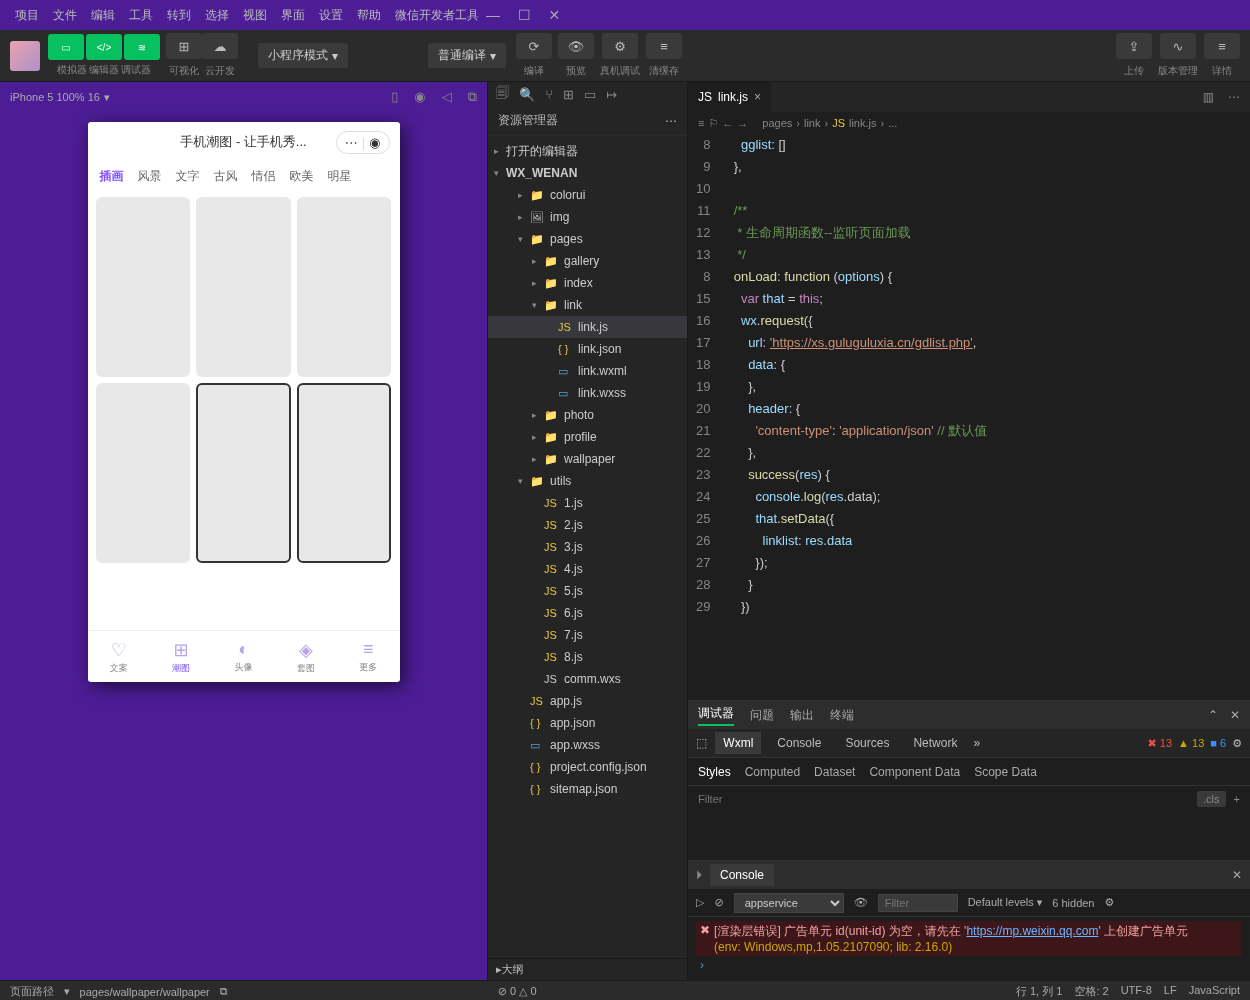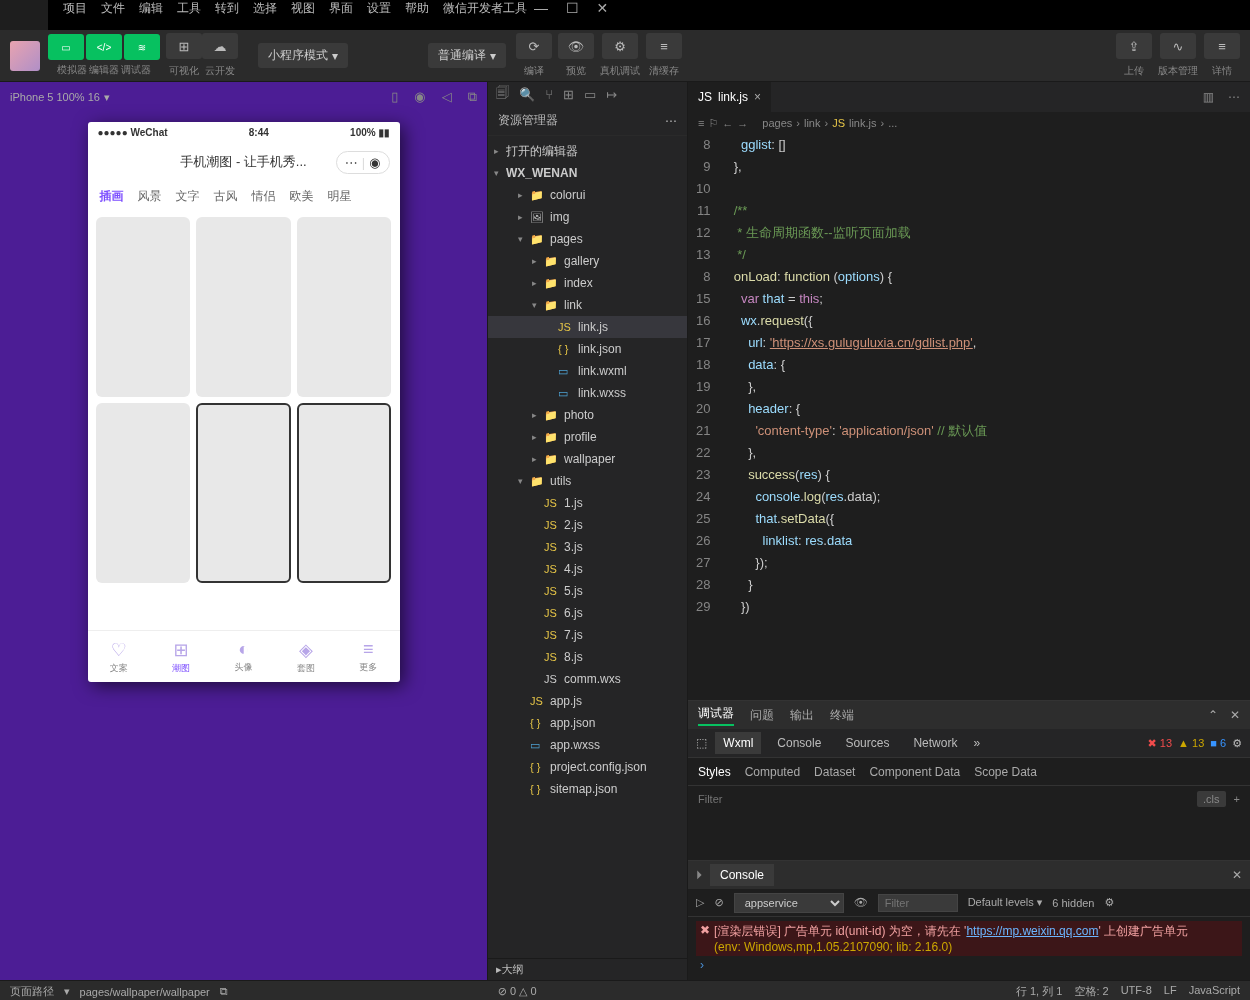--- a/index.html
+++ b/index.html
@@ -1,17 +1,17 @@
 <!DOCTYPE html>
 <html><head>
 <meta charset="utf-8">
 <style>
 * { box-sizing: border-box; margin: 0; padding: 0; font-family: "Microsoft YaHei", "PingFang SC", sans-serif; }
 body { background: #1e1e1e; color: #ccc; width: 1250px; height: 1000px; overflow: hidden; font-size: 12px; }
-.titlebar { height: 30px; background: #000000; display: flex; padding: 0 8px; color: #bbb; margin-left: 48px; }
+.titlebar { height: 30px; background: #4c1d95; display: flex; align-items: center; padding: 0 8px; color: #bbb; }
 .titlebar .menu-item { padding: 0 7px; cursor: default; }
 .titlebar .title { flex: 1; text-align: left; padding-left: 20px; color: #888; font-size: 12px; }
 .win-controls { display: flex; gap: 18px; font-size: 14px; color: #aaa; }
 .win-controls span { cursor: default; }
 .toolbar { height: 52px; background: #2b2b2b; display: flex; align-items: center; padding: 0 10px; border-bottom: 1px solid #1a1a1a; }
 .avatar { width: 30px; height: 30px; border-radius: 3px; background: linear-gradient(135deg,#e8a3b0,#b08fc7); margin-right: 8px; }
 .tool-btn { display: flex; flex-direction: column; align-items: center; justify-content: center; width: 40px; height: 42px; border-radius: 3px; font-size: 10px; color: #bbb; }
 .tool-btn.green { background: #07c160; color: #fff; width: 36px; height: 26px; }
 .tool-label { font-size: 10px; color: #888; margin-top: 3px; }
 .dropdown { background: #3a3a3a; color: #ccc; padding: 4px 10px; border-radius: 3px; font-size: 12px; display: flex; align-items: center; gap: 4px; }
@@ -195,25 +195,20 @@
       <span style="margin-right:auto;margin-left:4px;">▾</span>
       <div class="sim-icons">
         <span>▯</span>
         <span>◉</span>
         <span>◁</span>
         <span>⧉</span>
       </div>
     </div>
     <div class="phone-wrap">
       <div class="phone">
-        <div class="ph-status">
-          <span>●●●●● WeChat</span>
-          <span>8:44</span>
-          <span><span>100%</span> ▮▮</span>
-        </div>
         <div class="ph-title">
           <span>手机潮图 - 让手机秀...</span>
           <div class="ph-capsule">
             <span>⋯</span>
             <span style="color:#ddd;">|</span>
             <span>◉</span>
           </div>
         </div>
         <div class="ph-tabs" id="ph-tabs">
             <span class="active">插画</span>

